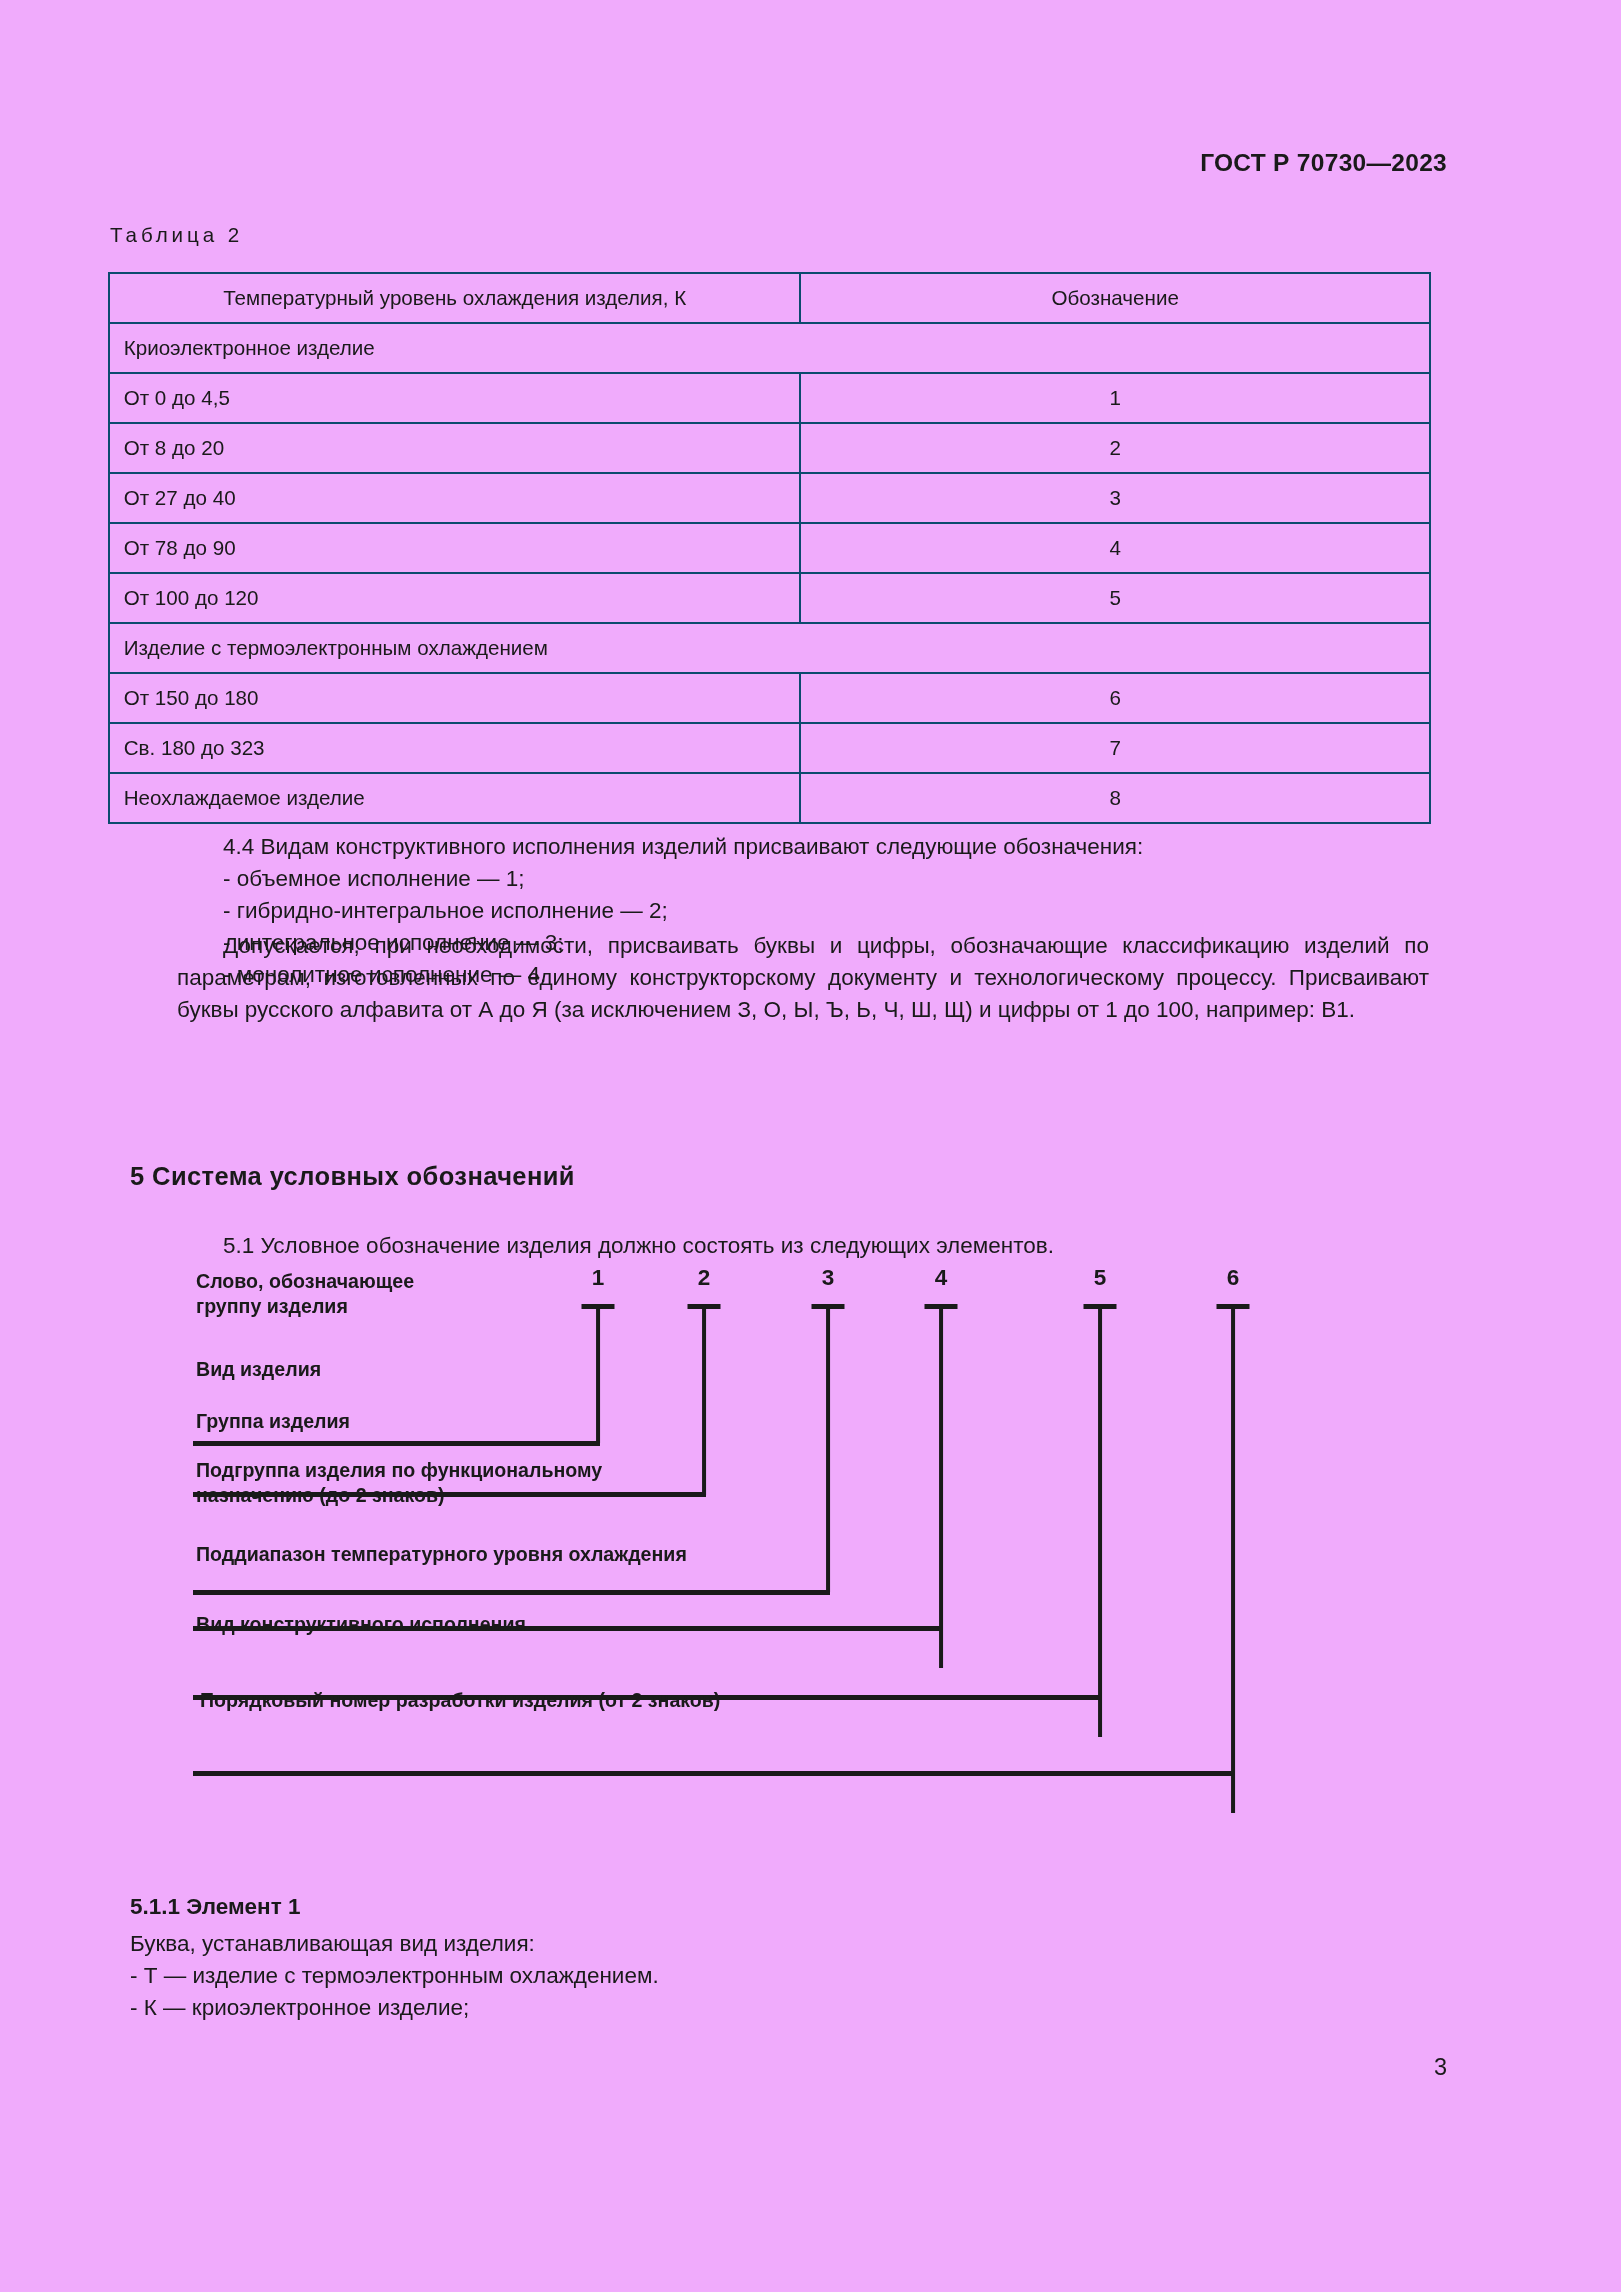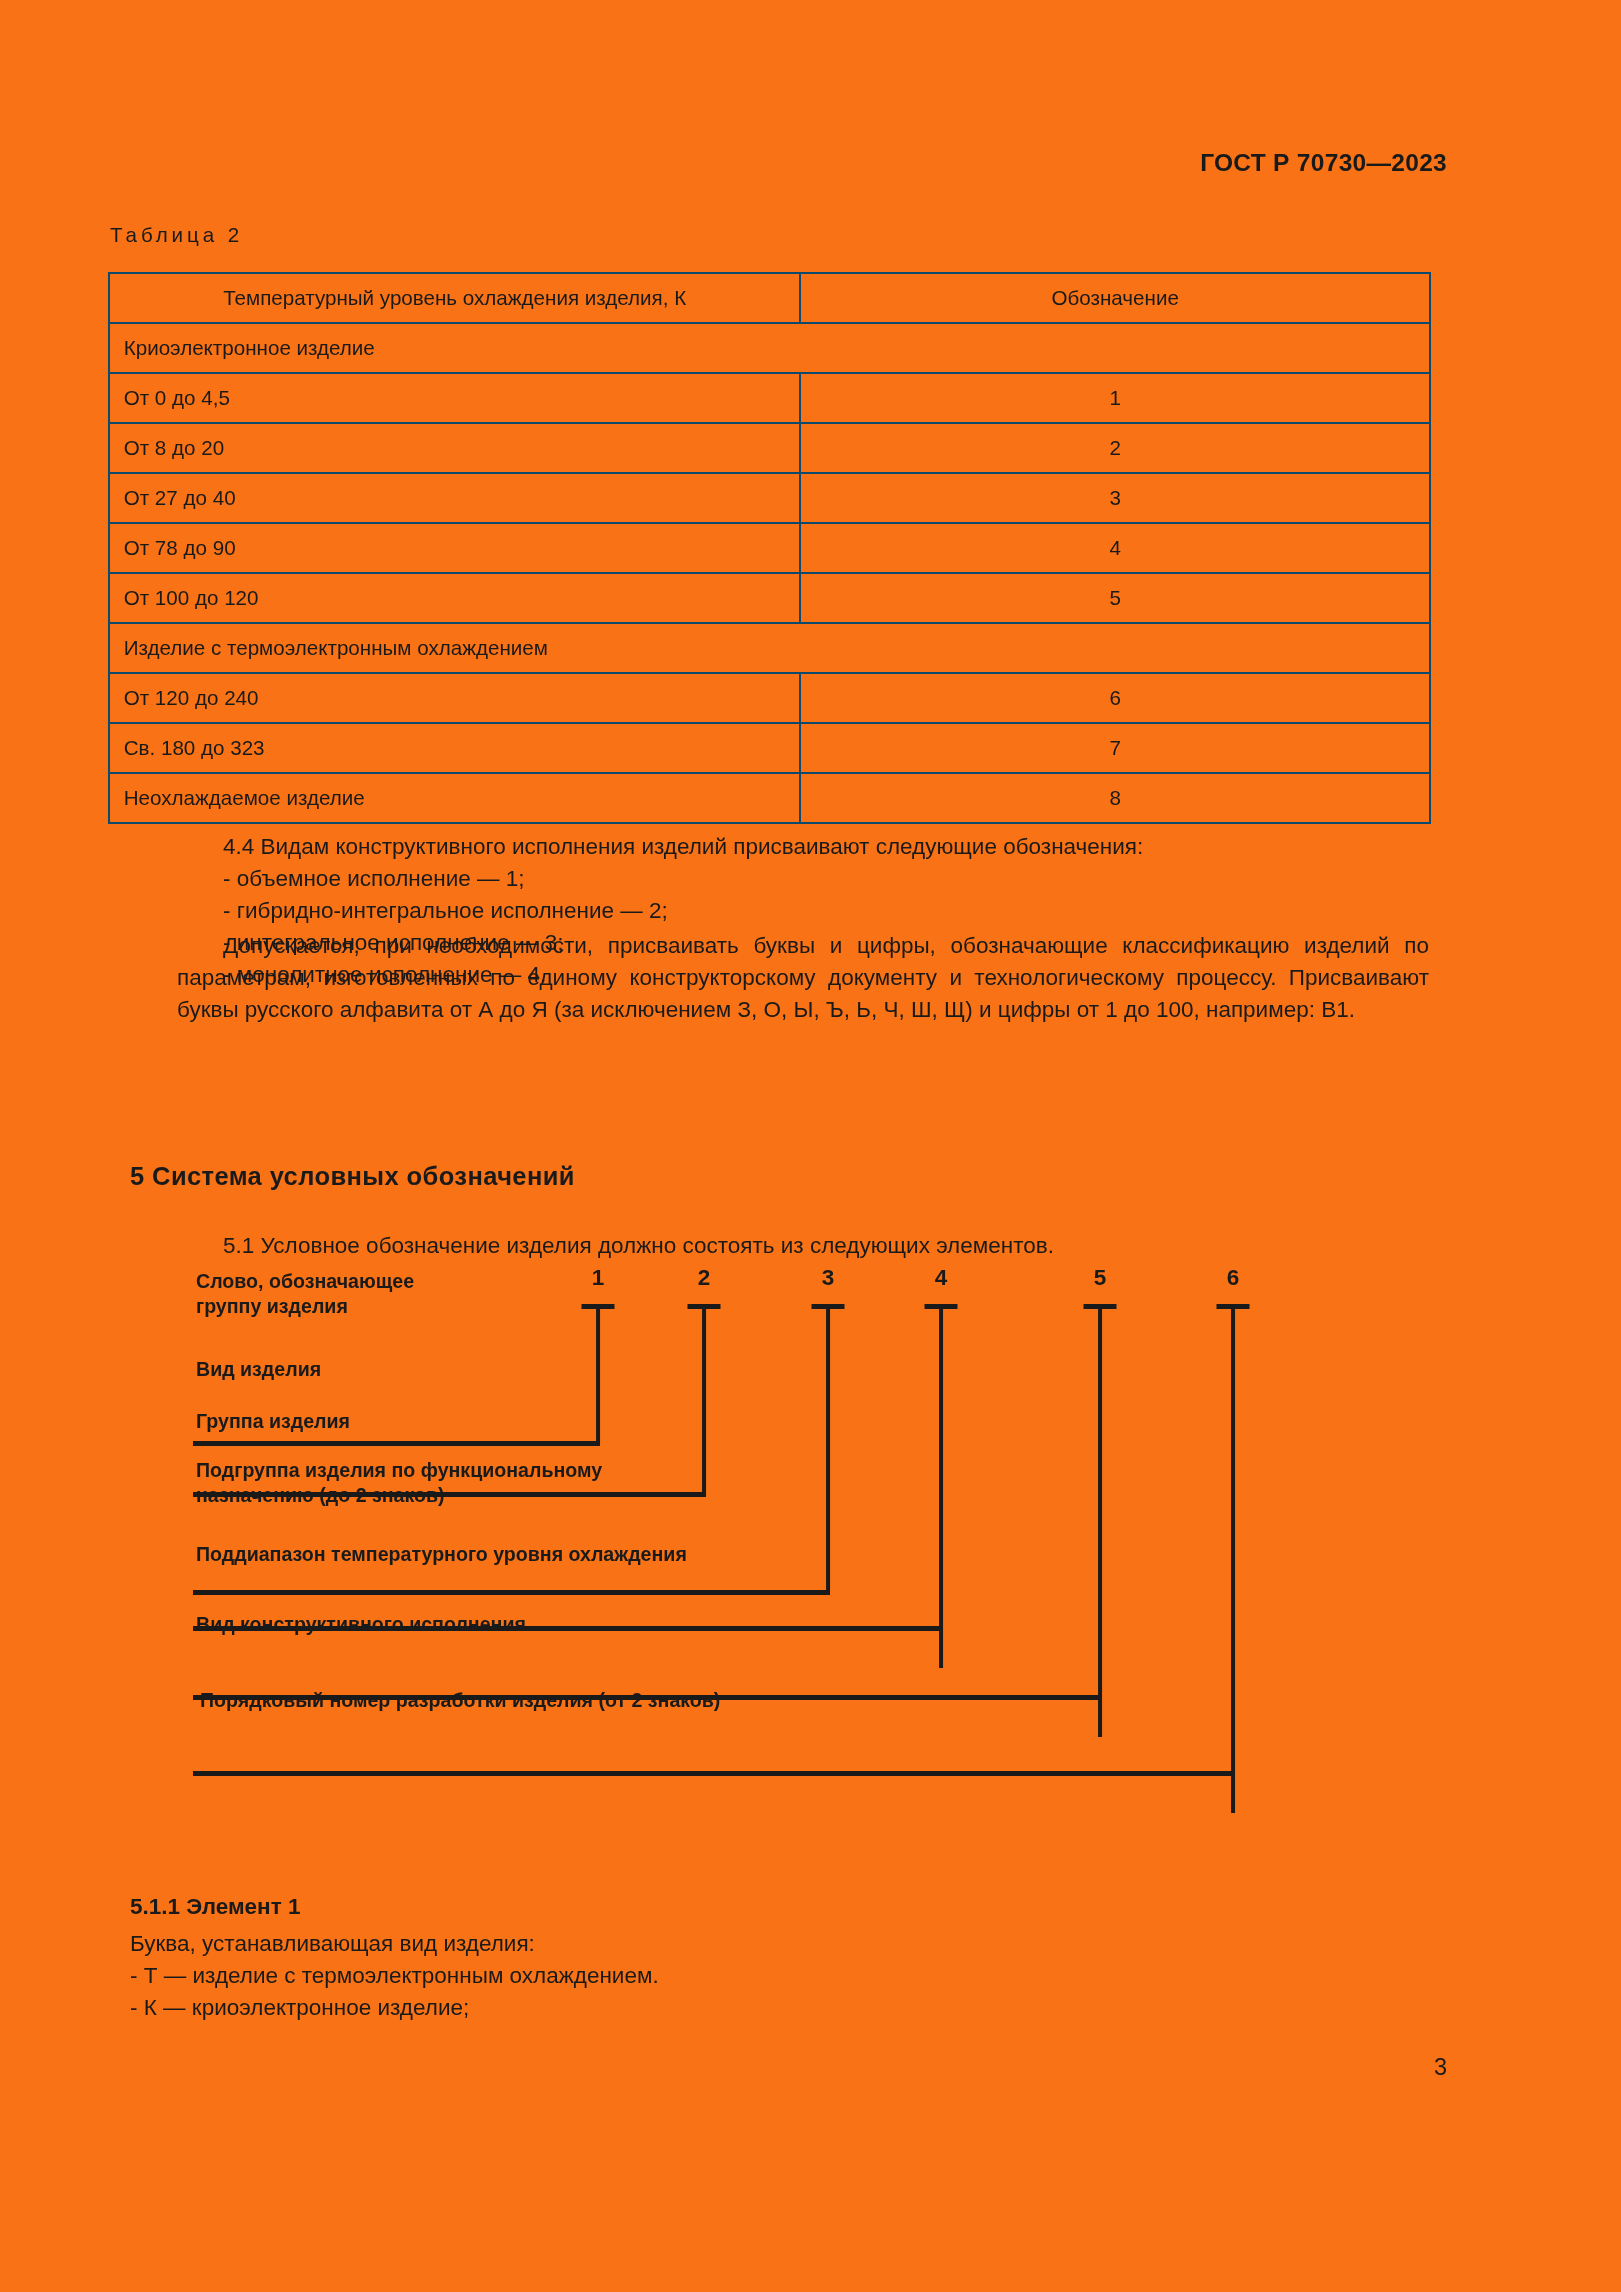--- a/index.html
+++ b/index.html
@@ -12,21 +12,21 @@
     width: 1621px;
     height: 2293px;
     position: relative;
     font-family: "Liberation Sans", sans-serif;
     color: #1a1a1a;
     overflow: hidden;
   }
   .page {
     position: absolute;
     inset: 0;
-    background: #f97316;
+    background: #f0abfc;
   }
 
   
   .doc-header {
     position: absolute;
     top: 149px;
     right: 174px;
     font-size: 24.5px;
     font-weight: bold;
     letter-spacing: 0.3px;
@@ -199,21 +199,21 @@
         <td class="val">4</td>
       </tr>
       <tr>
         <td class="lbl">От 100 до 120</td>
         <td class="val">5</td>
       </tr>
       <tr>
         <td class="group" colspan="2">Изделие с термоэлектронным охлаждением</td>
       </tr>
       <tr>
-        <td class="lbl">От 120 до 240</td>
+        <td class="lbl">От 150 до 180</td>
         <td class="val">6</td>
       </tr>
       <tr>
         <td class="lbl">Св. 180 до 323</td>
         <td class="val">7</td>
       </tr>
       <tr>
         <td class="lbl">Неохлаждаемое изделие</td>
         <td class="val">8</td>
       </tr>

